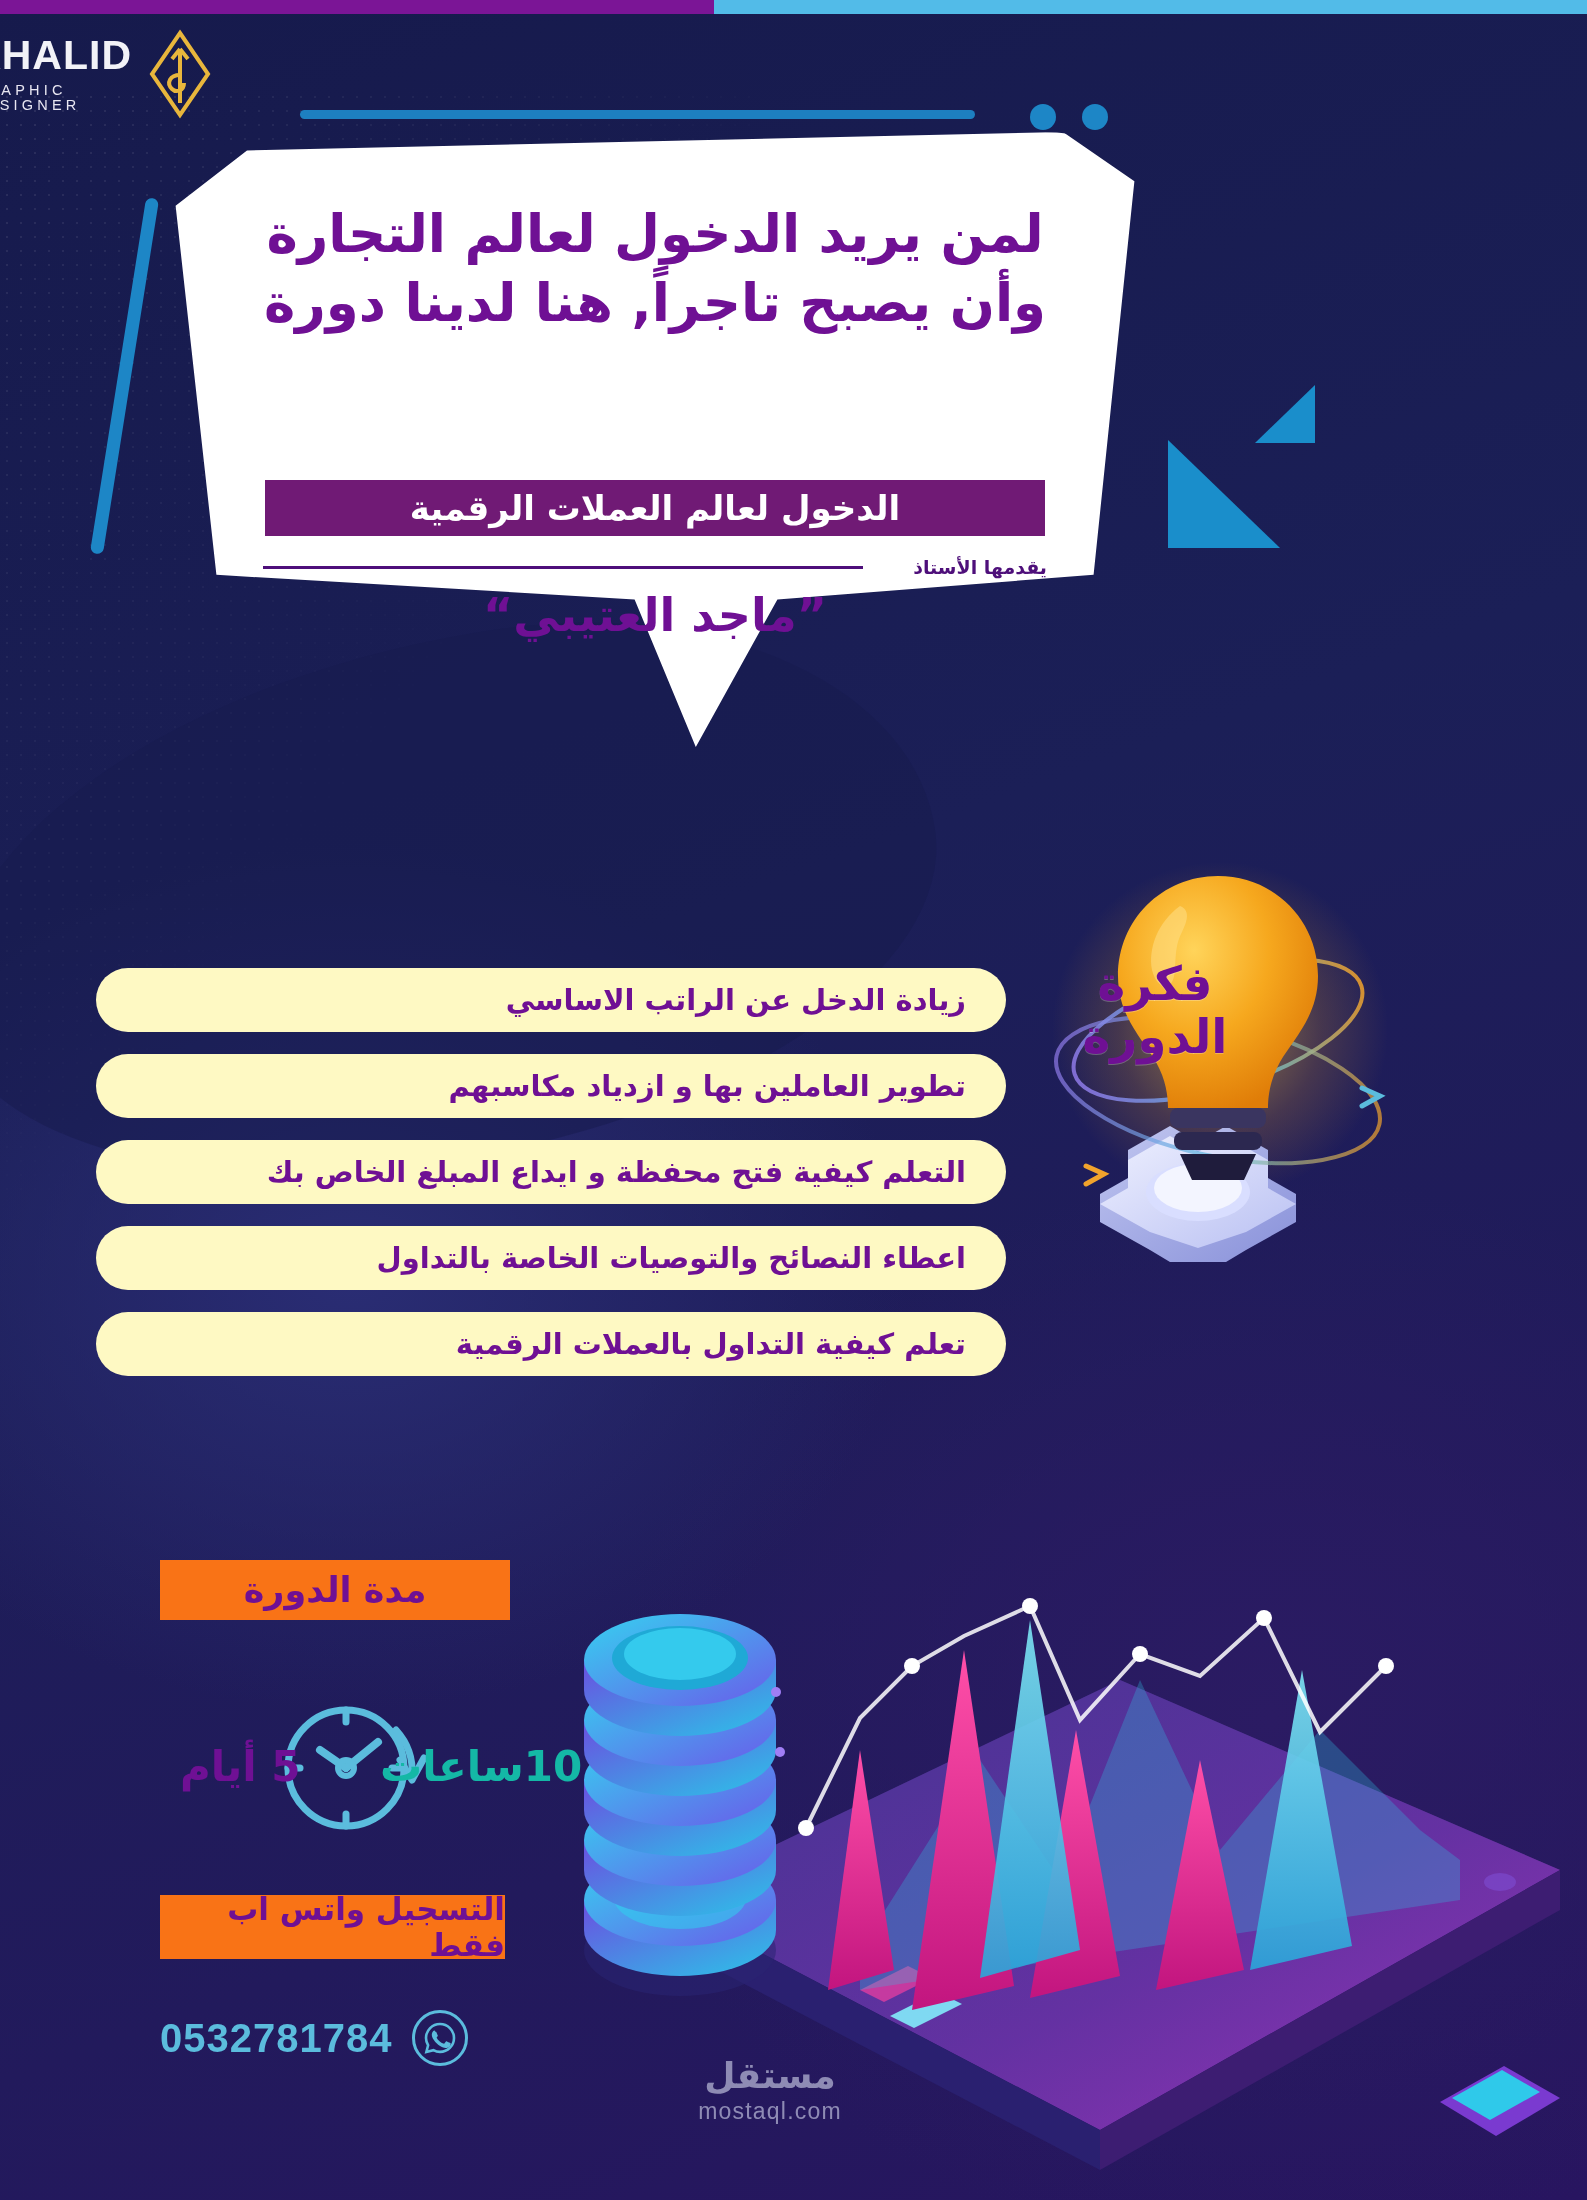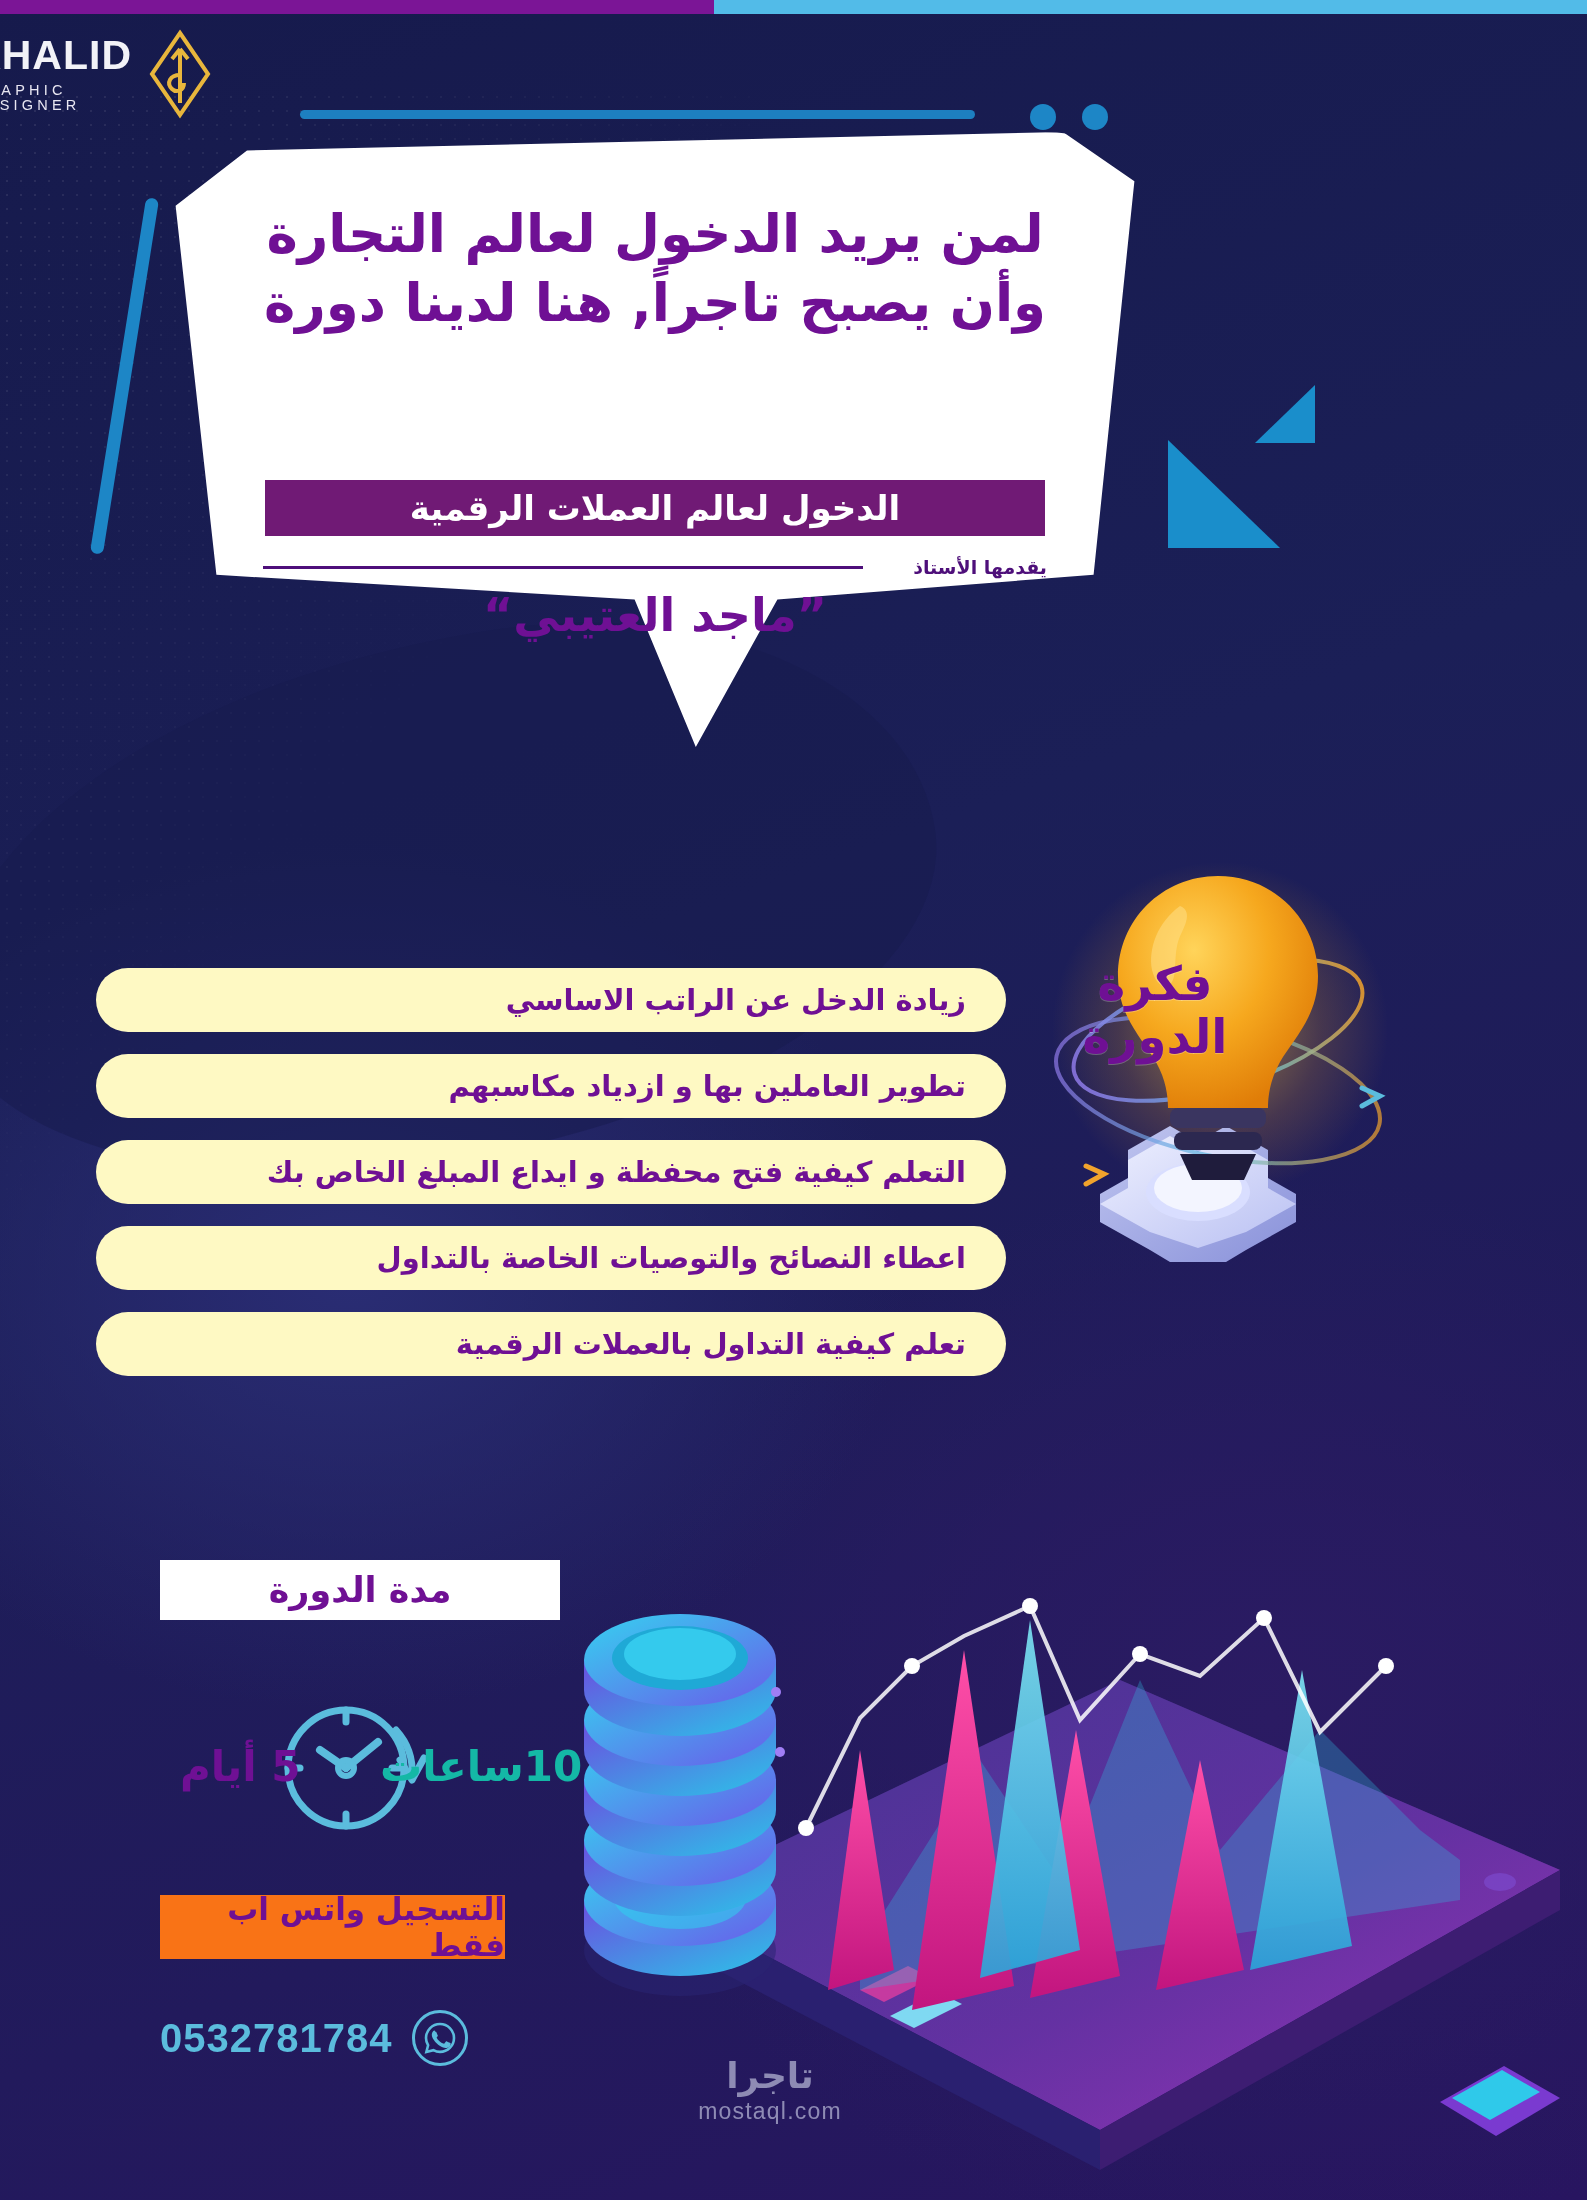--- a/index.html
+++ b/index.html
@@ -136,22 +136,22 @@
     background:radial-gradient(circle, rgba(255,196,56,.55) 0%, rgba(255,170,30,.18) 42%, rgba(255,170,30,0) 70%);
   }
   .bulb-label {
     position:absolute; top:118px; left:0; width:330px;
     text-align:center; color:#6f1094; font-size:47px; font-weight:700; line-height:1.12;
     z-index:6; text-shadow:0 1px 0 rgba(255,255,255,.25);
   }
 
   
   .badge-duration {
-    position:absolute; top:1560px; left:160px; width:400px; height:60px;
-    background:#ffffff; display:flex; align-items:center; justify-content:center;
+    position:absolute; top:1560px; left:160px; width:350px; height:60px;
+    background:#f97316; display:flex; align-items:center; justify-content:center;
   }
   .badge-duration span { color:#6f1094; font-size:35px; font-weight:700; }
 
   .dur-row { position:absolute; top:1680px; left:100px; width:500px; height:160px; }
   .dur-hours {
     position:absolute; top:62px; left:280px;
     color:#14b8a6; font-size:42px; font-weight:700; white-space:nowrap;
   }
   .dur-days {
     position:absolute; top:62px; left:80px;
@@ -441,15 +441,15 @@
   <span class="phone-num">0532781784</span>
   <span class="wa-circle">
     <svg width="34" height="34" viewBox="0 0 34 34">
       <path d="M17 3 C9.3 3 3 9.3 3 17 c0 2.7 .8 5.2 2.1 7.3 L3.4 31 l7-1.8 c2 1.1 4.2 1.7 6.6 1.7 7.7 0 14-6.3 14-14 S24.7 3 17 3 Z" fill="none" stroke="#5bbcdd" stroke-width="2.6"></path>
       <path d="M12.4 10.8 c .4 0 .8 0 1.1 .7 .3 .8 1.1 2.6 1.2 2.8 .1 .2 .2 .5 0 .8 -.2 .3 -.3 .5 -.6 .8 -.3 .3 -.6 .6 -.3 1.1 .3 .5 1.3 2.1 2.7 3.3 1.8 1.6 3.3 2.1 3.8 2.3 .5 .2 .8 .2 1.1 -.1 .3 -.3 1.2 -1.4 1.5 -1.9 .3 -.5 .6 -.4 1 -.2 .4 .2 2.5 1.2 2.9 1.4 .4 .2 .7 .3 .8 .5 .1 .2 .1 1.2 -.3 2.3 -.4 1.1 -2.4 2.2 -3.3 2.3 -.9 .1 -1.7 .4 -5.6 -1.2 -4.7 -1.9 -7.6 -6.8 -7.8 -7.1 -.2 -.3 -1.8 -2.5 -1.8 -4.7 0 -2.3 1.2 -3.4 1.6 -3.8 .4 -.5 .9 -.6 1.2 -.6 Z" fill="#5bbcdd"></path>
     </svg>
   </span>
 </div>
 
 <div class="watermark">
-  <div class="wm-ar">تاجرا</div>
+  <div class="wm-ar">مستقل</div>
   <div class="wm-en">mostaql.com</div>
 </div>
 
 </body></html>

